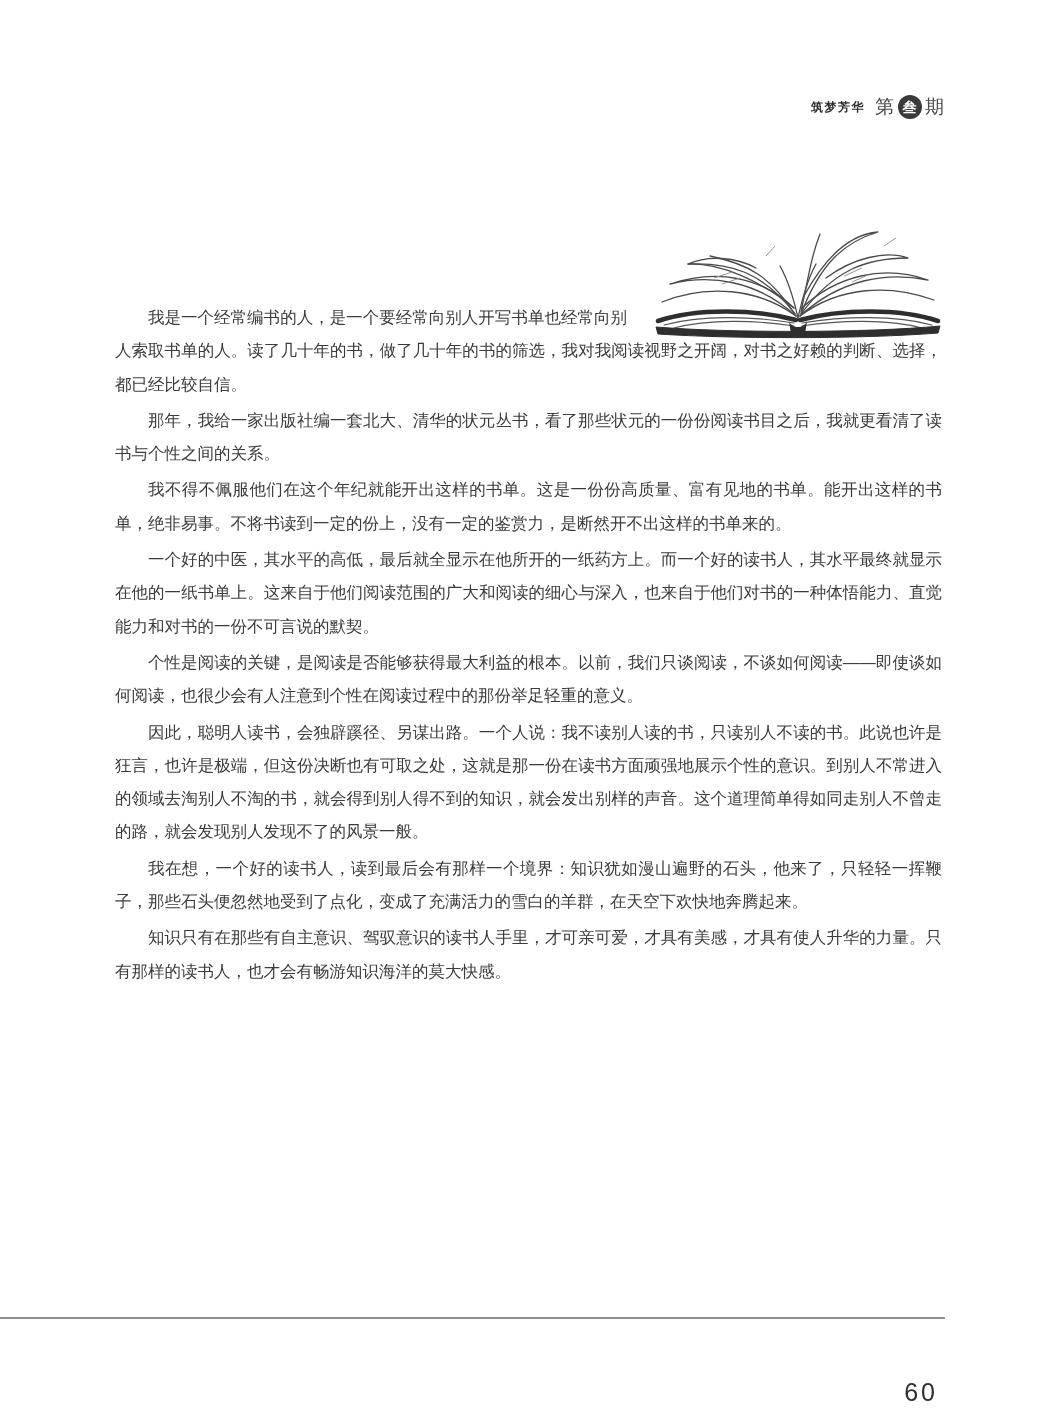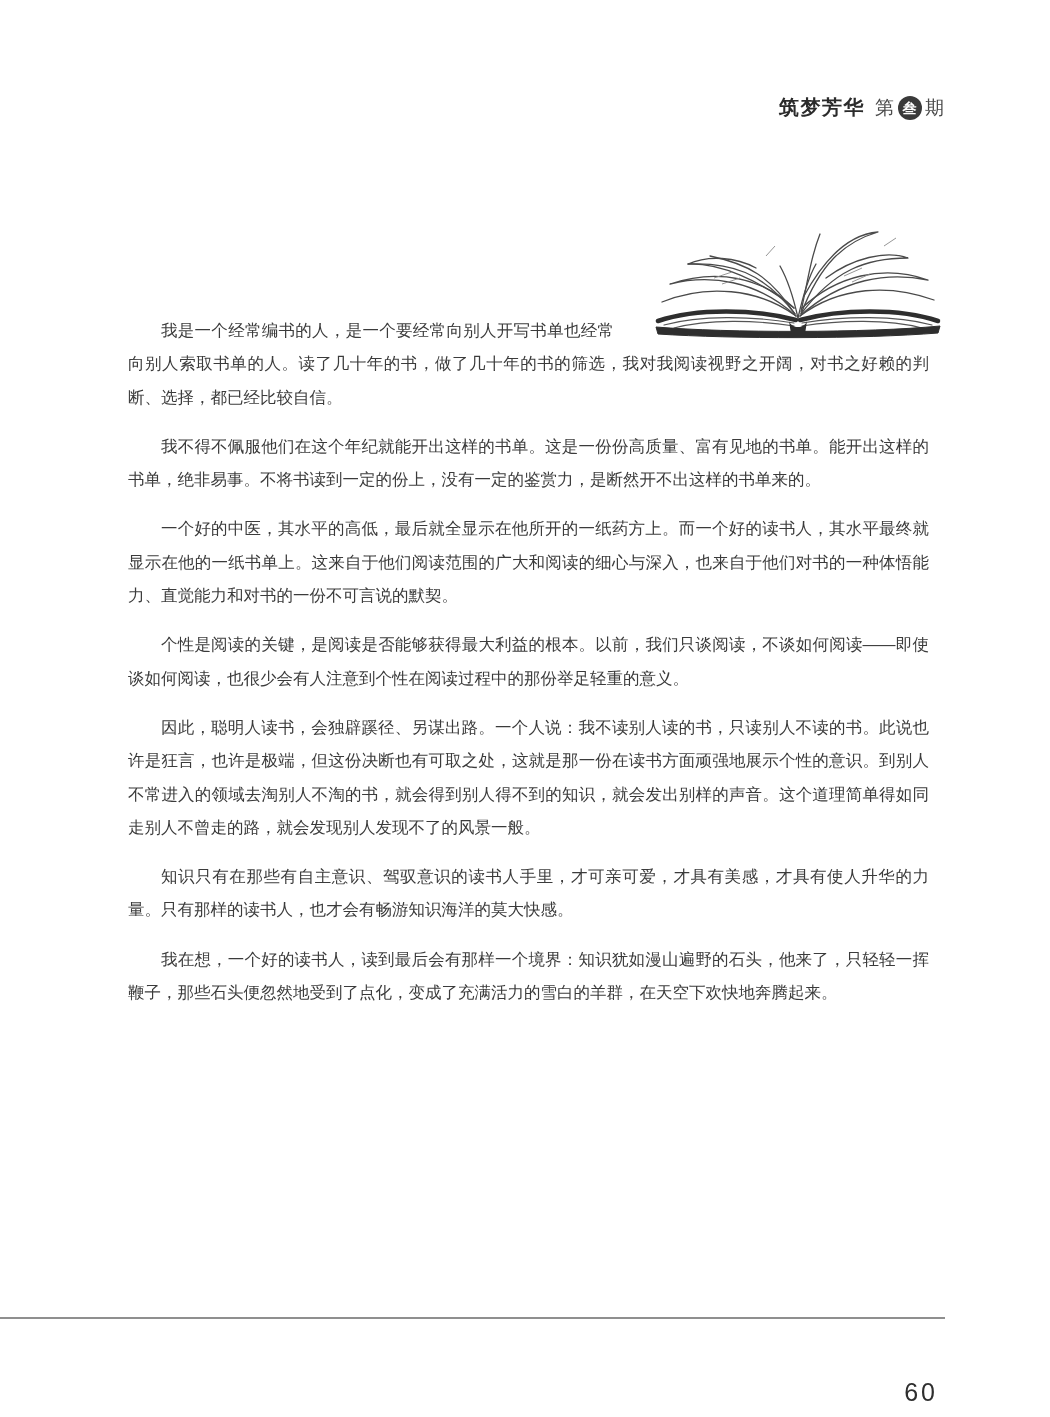--- a/index.html
+++ b/index.html
@@ -16,21 +16,21 @@
   .header {
     position: absolute;
     top: 94px;
     right: 105px;
     display: flex;
     align-items: center;
     gap: 10px;
     white-space: nowrap;
   }
   .mag-title {
-    font-size: 20px;
+    font-size: 12px;
     font-weight: bold;
     color: #2b2b2b;
     letter-spacing: 1.5px;
   }
   .issue {
     display: inline-flex;
     align-items: center;
     gap: 3px;
     font-size: 19px;
     color: #4a4a4a;
@@ -64,21 +64,21 @@
     position: absolute;
     left: 112px;
     top: 298px;
     width: 833px;
     font-size: 16.5px;
     line-height: 33.3px;
     color: #3b3b3b;
     text-align: justify;
   }
   .article p {
-    margin: 16px;
+    margin: 3px;
     padding: 0;
     text-indent: 2em;
   }
   .illo-spacer {
     float: right;
     width: 315px;
     height: 28px;
   }
 
   
@@ -153,24 +153,25 @@
         <path d="M152 94 C192 83 252 82 290 95" stroke-width="4.5"></path>
       </g>
 
       <path d="M8 101 C80 107 220 107 292 100 L290 107 C215 113 85 113 10 108 Z" fill="#2e2e2e" stroke="#2e2e2e" stroke-width="1"></path>
       <path d="M141 95 C144 103 156 103 159 95 L157 108 L143 108 Z" fill="#2e2e2e"></path>
     </svg>
   </div>
 
   <div class="article">
     <p><span class="illo-spacer"></span><span>我是一个经常编书的人，是一个要经常向别人开写书单也经常向别人索取书单的人。读了几十年的书，做了几十年的书的筛选，我对我阅读视野之开阔，对书之好赖的判断、选择，都已经比较自信。</span></p>
+    <p>那年，我给一家出版社编一套北大、清华的状元丛书，看了那些状元的一份份阅读书目之后，我就更看清了读书与个性之间的关系。</p>
     <p>我不得不佩服他们在这个年纪就能开出这样的书单。这是一份份高质量、富有见地的书单。能开出这样的书单，绝非易事。不将书读到一定的份上，没有一定的鉴赏力，是断然开不出这样的书单来的。</p>
     <p>一个好的中医，其水平的高低，最后就全显示在他所开的一纸药方上。而一个好的读书人，其水平最终就显示在他的一纸书单上。这来自于他们阅读范围的广大和阅读的细心与深入，也来自于他们对书的一种体悟能力、直觉能力和对书的一份不可言说的默契。</p>
     <p>个性是阅读的关键，是阅读是否能够获得最大利益的根本。以前，我们只谈阅读，不谈如何阅读——即使谈如何阅读，也很少会有人注意到个性在阅读过程中的那份举足轻重的意义。</p>
     <p>因此，聪明人读书，会独辟蹊径、另谋出路。一个人说：我不读别人读的书，只读别人不读的书。此说也许是狂言，也许是极端，但这份决断也有可取之处，这就是那一份在读书方面顽强地展示个性的意识。到别人不常进入的领域去淘别人不淘的书，就会得到别人得不到的知识，就会发出别样的声音。这个道理简单得如同走别人不曾走的路，就会发现别人发现不了的风景一般。</p>
+    <p>我在想，一个好的读书人，读到最后会有那样一个境界：知识犹如漫山遍野的石头，他来了，只轻轻一挥鞭子，那些石头便忽然地受到了点化，变成了充满活力的雪白的羊群，在天空下欢快地奔腾起来。</p>
     <p>知识只有在那些有自主意识、驾驭意识的读书人手里，才可亲可爱，才具有美感，才具有使人升华的力量。只有那样的读书人，也才会有畅游知识海洋的莫大快感。</p>
-    <p>我在想，一个好的读书人，读到最后会有那样一个境界：知识犹如漫山遍野的石头，他来了，只轻轻一挥鞭子，那些石头便忽然地受到了点化，变成了充满活力的雪白的羊群，在天空下欢快地奔腾起来。</p>
   </div>
 
   <div class="footer-rule"></div>
   <div class="page-number">60</div>
 
 </div>
 
 </body></html>

